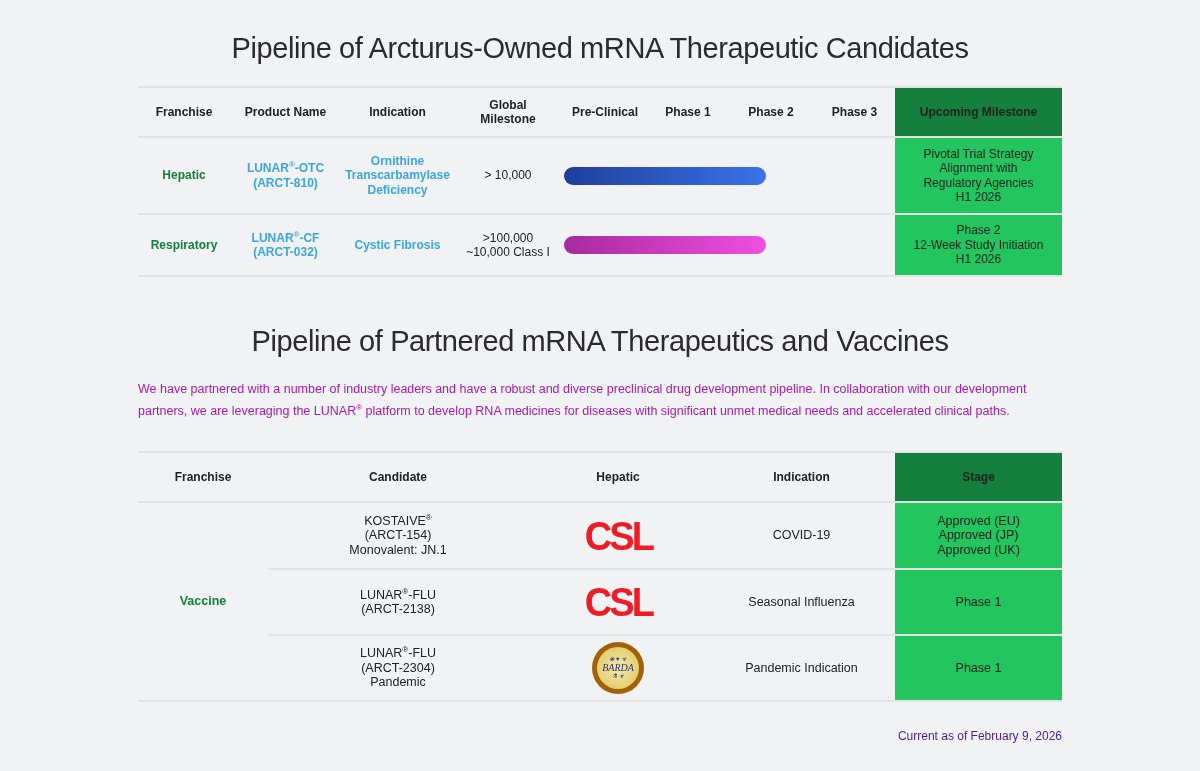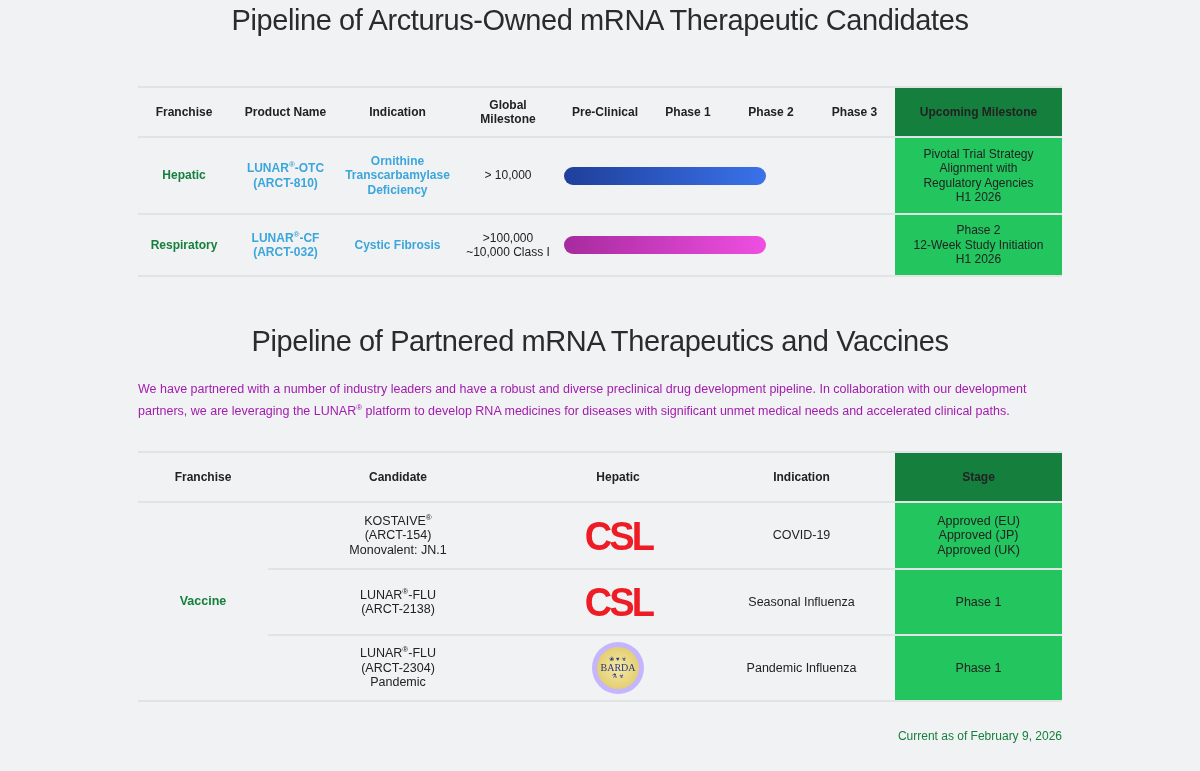--- a/index.html
+++ b/index.html
@@ -10,21 +10,21 @@
       color: #222;
       overflow: hidden;
       position: relative;
     }
     .wrap { position: absolute; left: 138px; width: 924px; }
     h1 {
       position: absolute; left: 0; width: 1200px; text-align: center;
       font-family: "Liberation Sans", sans-serif;
       font-weight: 300; font-size: 29px; color: #2b2b2b; letter-spacing: -0.4px;
     }
-    #title1 { top: 4px; }
+    #title1 { top: 32px; }
     #title2 { top: 325px; }
 
     table { border-collapse: collapse; width: 924px; table-layout: fixed; }
     td, th { text-align: center; vertical-align: middle; font-size: 12px; line-height: 14.5px; }
     th { font-weight: bold; font-size: 12px; color: #222; }
     .t1 { top: 86px; }
     .t1 thead tr { height: 50px; border-top: 2px solid #e2e3e5; border-bottom: 2px solid #e2e3e5; }
     .t1 tbody tr { border-bottom: 2px solid #e2e3e5; }
     .t1 tbody tr.r1 { height: 77px; }
     .t1 tbody tr.r2 { height: 62px; }
@@ -54,32 +54,32 @@
     .t2 tbody tr td.b { border-bottom: 2px solid #e2e3e5; }
     .t2 td { font-size: 12.5px; }
 
     .csl {
       font-family: "Liberation Sans", sans-serif; font-weight: bold;
       font-size: 40px; color: #ee1c25; letter-spacing: -3px; line-height: 40px;
       display: inline-block; transform: scaleX(0.95);
     }
     .barda {
       display: inline-block; width: 52px; height: 52px; border-radius: 50%;
-      background: #c4b5fd; position: relative; vertical-align: middle;
+      background: #a16207; position: relative; vertical-align: middle; font-style: italic;
     }
     .barda .inner {
       position: absolute; left: 5px; top: 5px; width: 42px; height: 42px; border-radius: 50%;
       background: radial-gradient(circle, #f4e9a8 0%, #e4cf72 70%, #c9ad4a 100%);
       display: flex; align-items: center; justify-content: center; flex-direction: column;
     }
     .barda .txt { font-family: "Liberation Serif", serif; font-size: 10px; color: #2a3580; line-height: 10px; }
     .barda .dots { font-size: 6px; color: #2a3580; line-height: 7px; }
 
     .footer {
-      position: absolute; right: 138px; top: 729px; font-size: 12px; color: #15803d;
+      position: absolute; right: 138px; top: 729px; font-size: 12px; color: #4c1d95;
     }
   </style>
 </head>
 <body>
 
 <h1 id="title1">Pipeline of Arcturus-Owned mRNA Therapeutic Candidates</h1>
 
 <div class="wrap t1">
   <table>
     <colgroup>
@@ -219,20 +219,20 @@
         </td>
         <td class="b">
           <span class="barda">
             <span class="inner">
               <span class="dots">❀ ♥ ☣</span>
               <span class="txt">BARDA</span>
               <span class="dots">⚗ ☣</span>
             </span>
           </span>
         </td>
-        <td class="b">Pandemic Influenza</td>
+        <td class="b">Pandemic Indication</td>
         <td class="b shade">Phase 1</td>
       </tr>
     </tbody>
   </table>
 </div>
 
 <div class="footer">Current as of February 9, 2026</div>
 
 </body></html>

